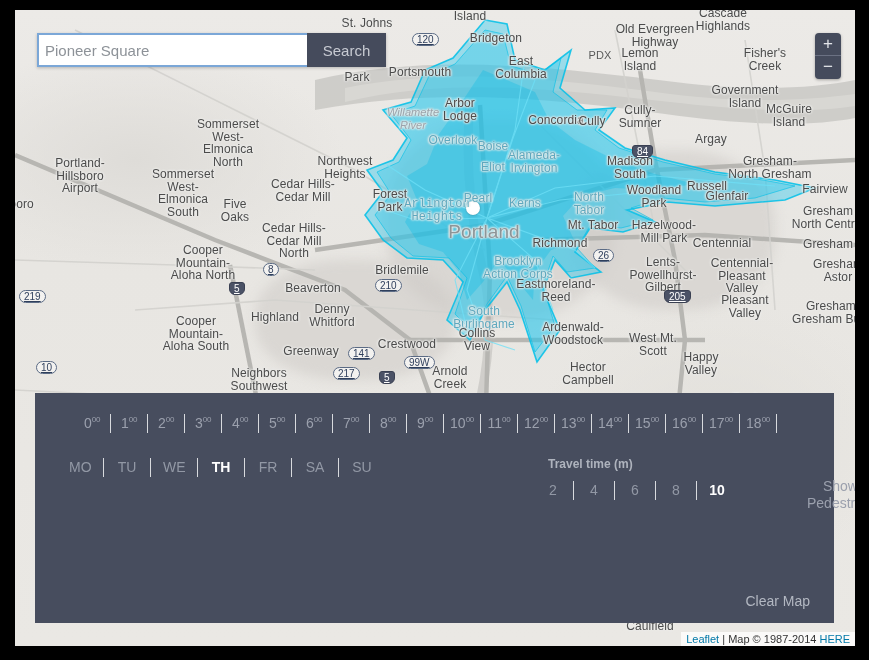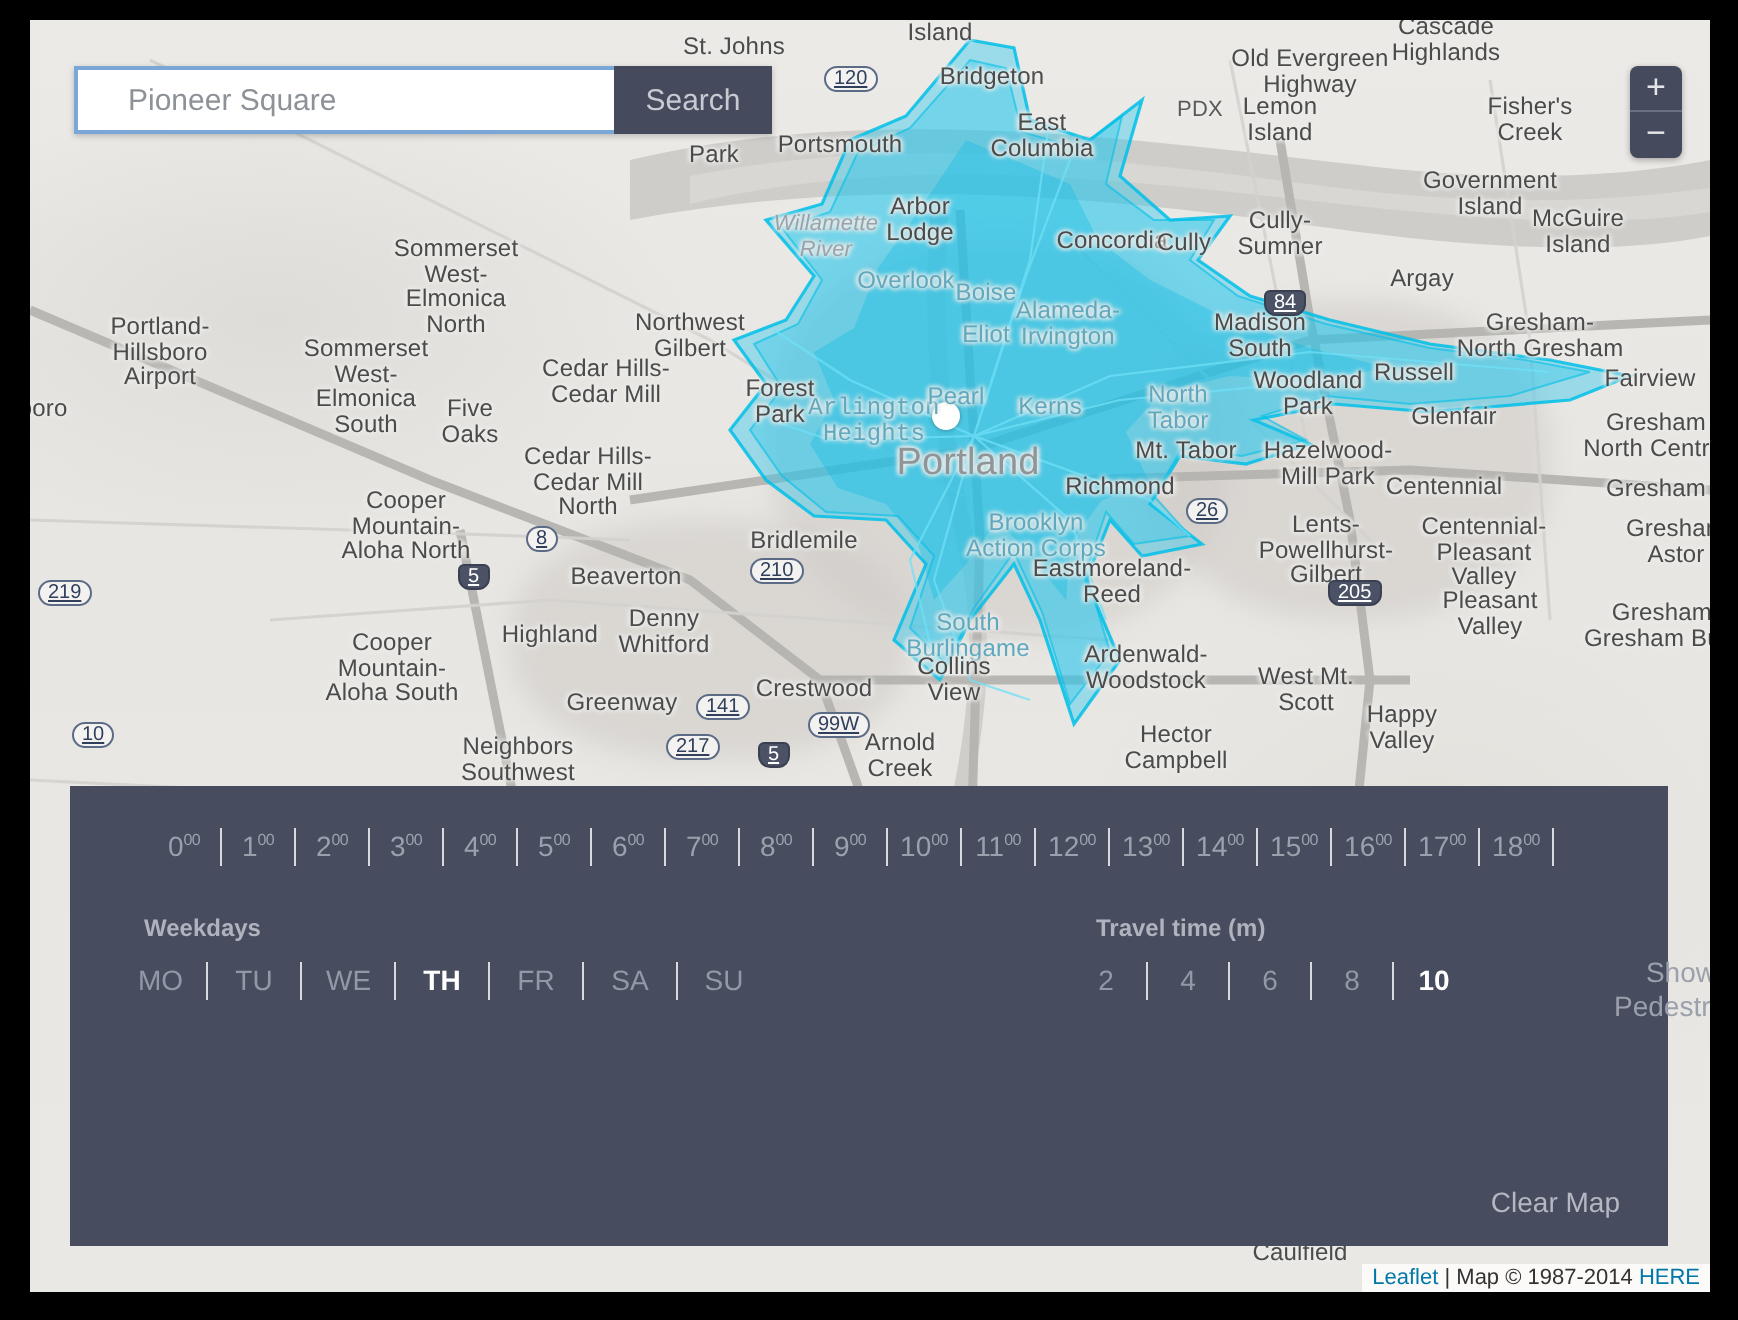--- a/index.html
+++ b/index.html
@@ -83,21 +83,21 @@
     z-index: 40;
     box-shadow: 0 1px 3px rgba(0,0,0,.22);
   }
   #search-input {
     width: 270px; height: 34px;
     border: 2px solid #7ba7d7;
     border-right: none;
     background: #fff;
     font-size: 15px;
     color: #8d9298;
-    padding: 0 25px;
+    padding: 0 6px;
     outline: none;
     font-family: "Liberation Sans", sans-serif;
   }
   #search-input::placeholder { color: #9aa0a6; }
   #search-btn {
     width: 79px; height: 34px;
     background: #454b5c;
     color: #c7cad2;
     border: none;
     font-size: 15px;
@@ -326,25 +326,25 @@
         <div class="label iso" style="left: 519px; top: 139px; transform: translateX(-50%);">Alameda-
 Irvington</div>
         <div class="label" style="left: 615px; top: 145px; transform: translateX(-50%);">Madison
 South</div>
         <div class="label" style="left: 639px; top: 174px; transform: translateX(-50%);">Woodland
 Park</div>
         <div class="label" style="left: 692px; top: 170px; transform: translateX(-50%);">Russell</div>
         <div class="label" style="left: 755px; top: 145px; transform: translateX(-50%);">Gresham-
 North Gresham</div>
         <div class="label" style="left: 810px; top: 173px; transform: translateX(-50%);">Fairview</div>
-        <div class="label" style="left: 712px; top: 192px; transform: translateX(-50%);">Glenfair</div>
+        <div class="label" style="left: 712px; top: 180px; transform: translateX(-50%);">Glenfair</div>
         <div class="label" style="left: 813px; top: 195px; transform: translateX(-50%);">Gresham
 North Central</div>
         <div class="label" style="left: 330px; top: 145px; transform: translateX(-50%);">Northwest
-Gilbert</div>
+Heights</div>
         <div class="label" style="left: 375px; top: 147px; transform: translateX(-50%); margin-top: 31px;">Forest
 Park</div>
         <div class="label iso" style="left: 422px; top: 188px; transform: translateX(-50%); font-family: Liberation Mono, monospace;">Arlington
 Heights</div>
         <div class="label iso" style="left: 463px; top: 182px; transform: translateX(-50%);">Pearl</div>
         <div class="label iso" style="left: 510px; top: 187px; transform: translateX(-50%);">Kerns</div>
         <div class="label iso" style="left: 574px; top: 181px; transform: translateX(-50%);">North
 Tabor</div>
         <div class="label big" style="left: 469px; top: 216px; transform: translateX(-50%);">Portland</div>
         <div class="label" style="left: 578px; top: 209px; transform: translateX(-50%);">Mt. Tabor</div>
@@ -486,21 +486,20 @@
         <div class="hsep"></div>
         <div class="hour">17<sup>00</sup></div>
         <div class="hsep"></div>
         <div class="hour">18<sup>00</sup></div>
         <div class="hsep"></div>
       </div>
 
     <div class="sections">
 
       <div>
-        <div class="sec-label">Weekdays</div>
         <div class="opt-row" id="weekday-row">
             <div class="opt" style="width: 46px;">MO</div>
             <div class="osep"></div>
             <div class="opt" style="width: 46px;">TU</div>
             <div class="osep"></div>
             <div class="opt" style="width: 46px;">WE</div>
             <div class="osep"></div>
             <div class="opt sel" style="width: 46px;">TH</div>
             <div class="osep"></div>
             <div class="opt" style="width: 46px;">FR</div>

